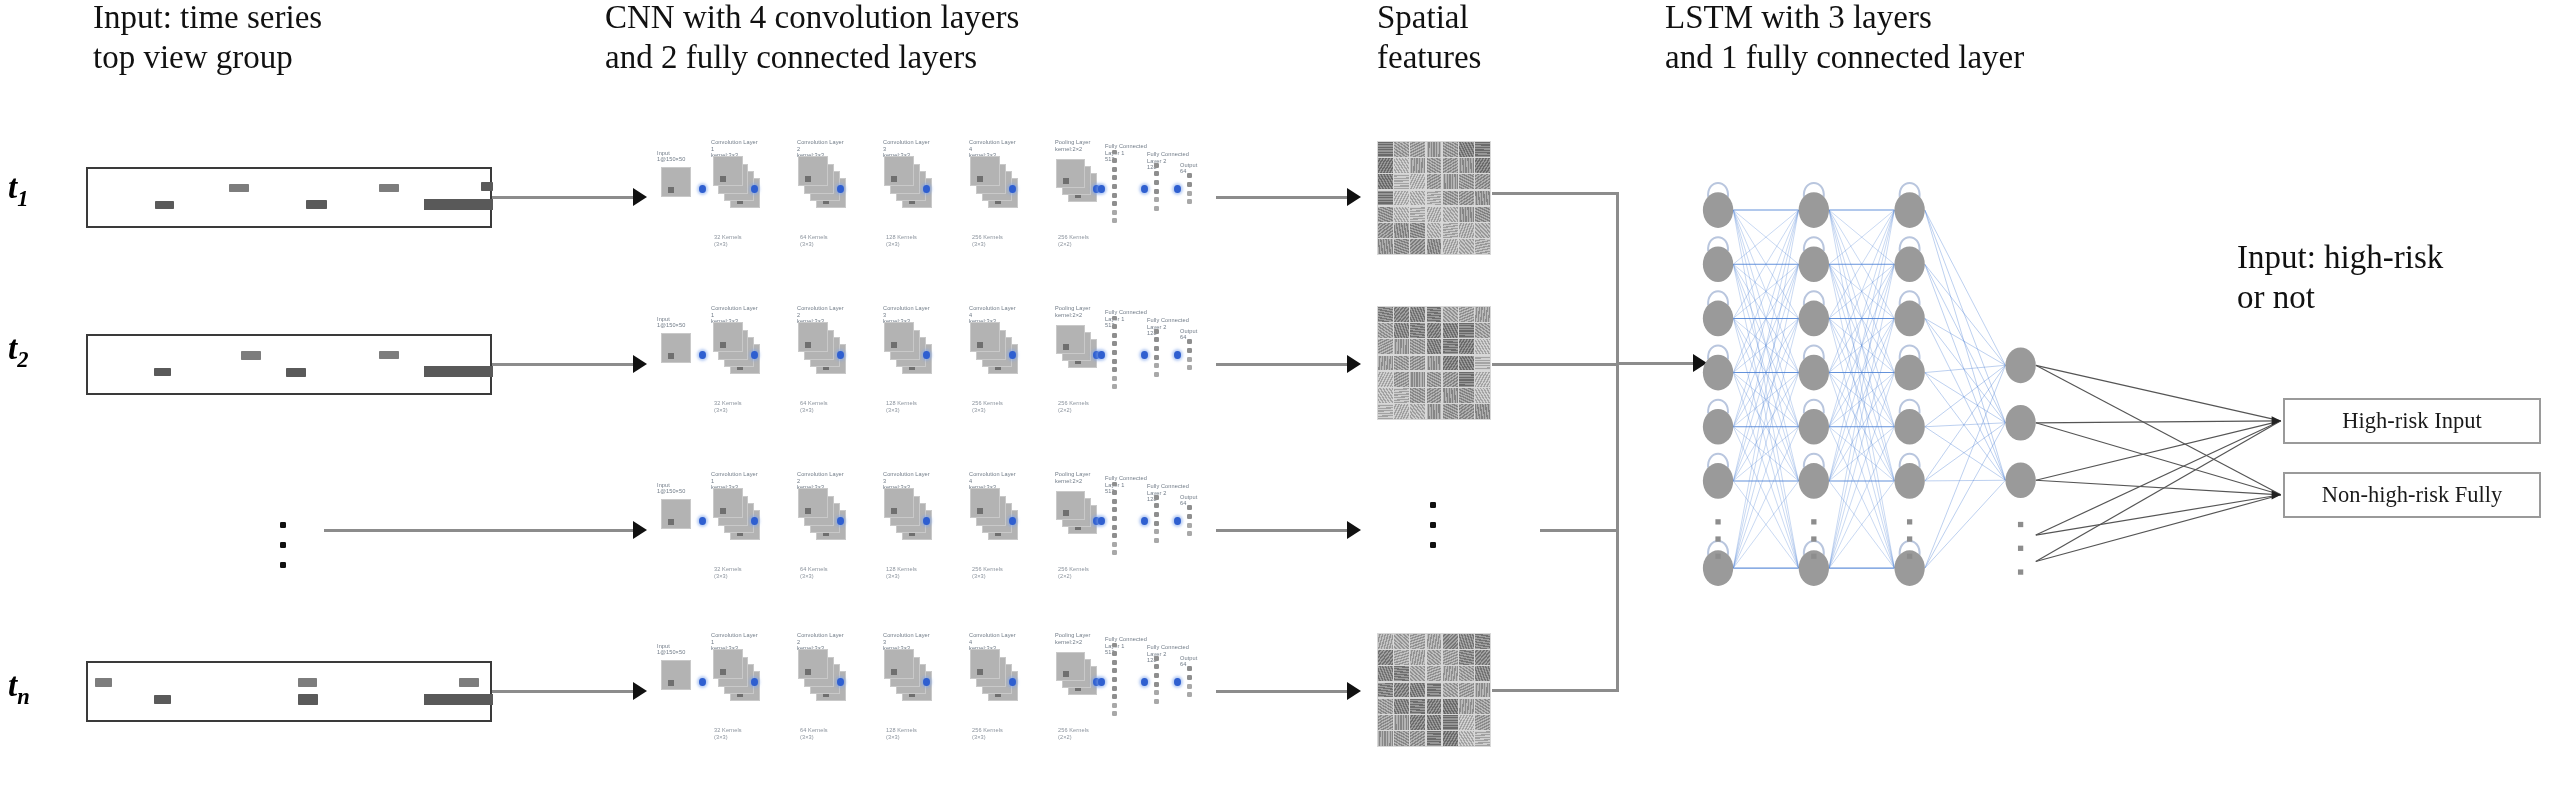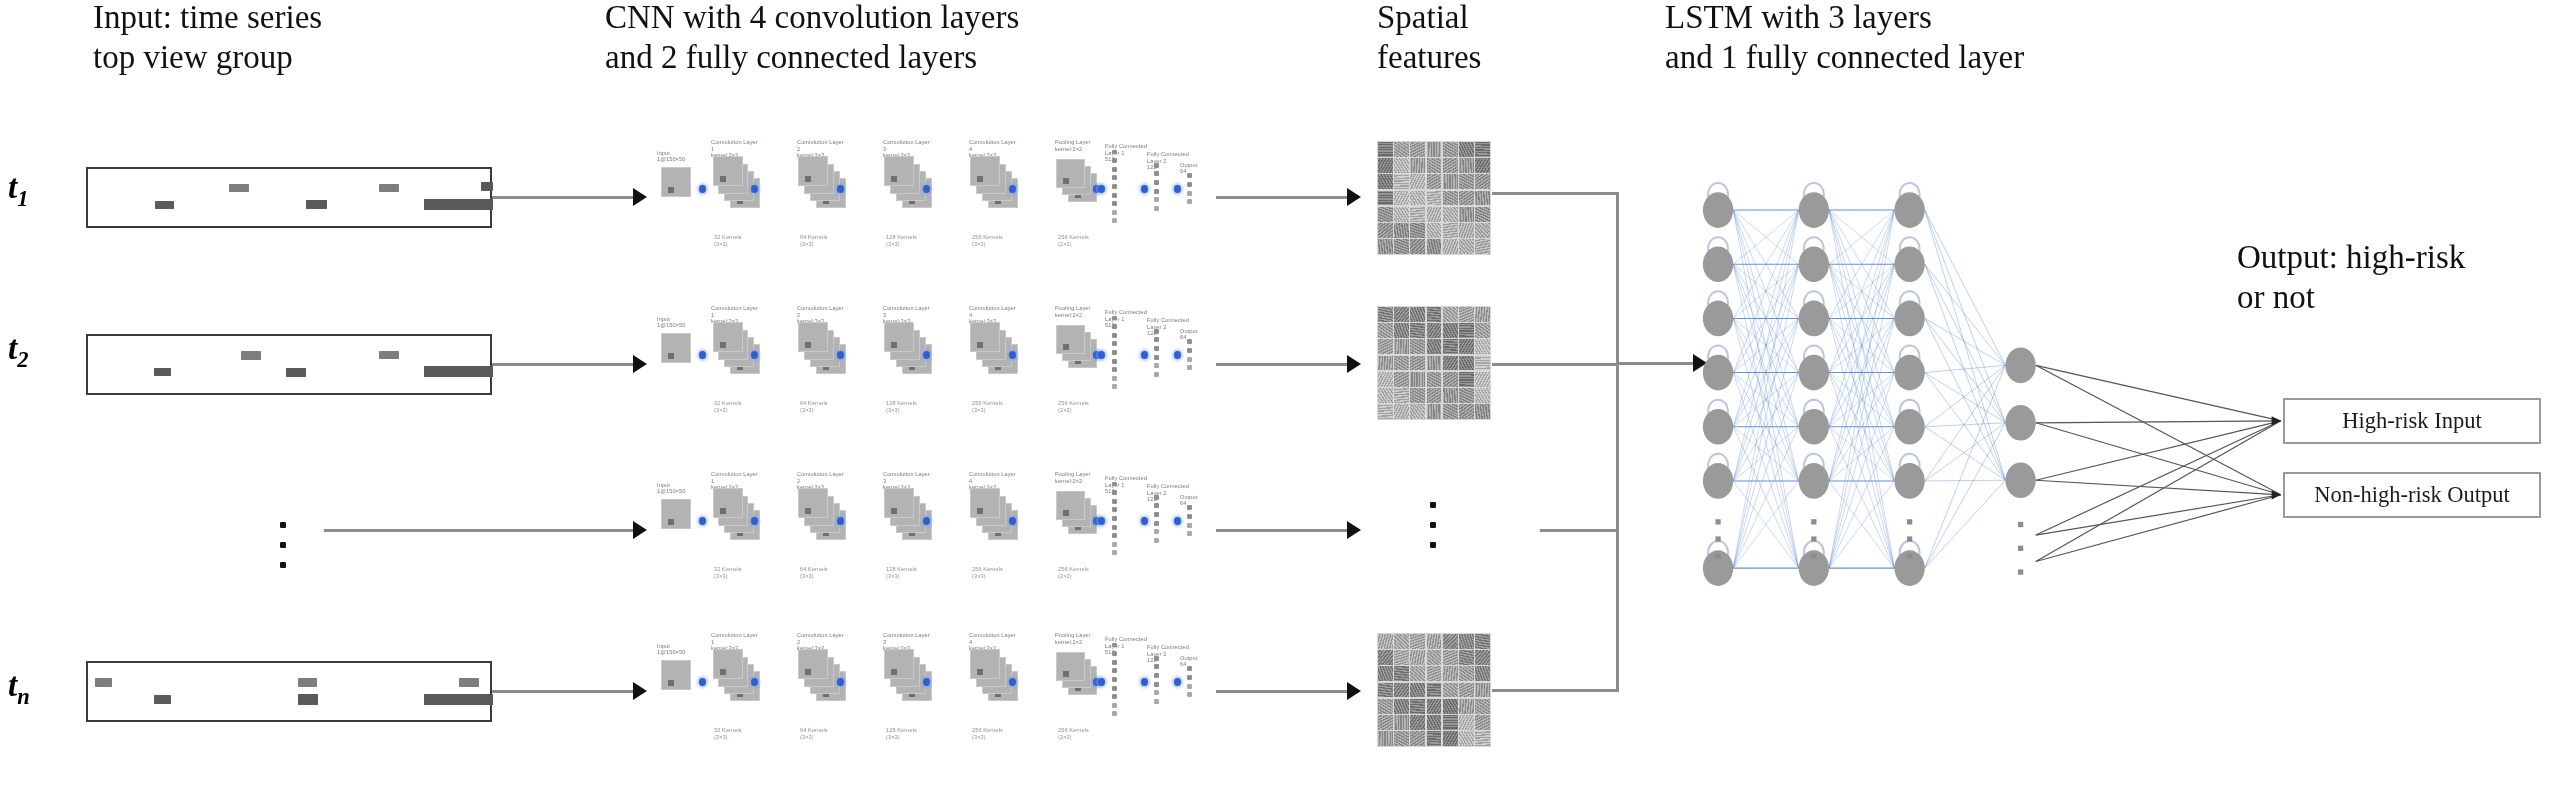--- a/index.html
+++ b/index.html
@@ -69,21 +69,21 @@
 
 <div class="hdr" style="left:605px;top:-2.6px;">CNN with 4 convolution layers
 and 2 fully connected layers</div>
 
 <div class="hdr" style="left:1377px;top:-2.6px;">Spatial
 features</div>
 
 <div class="hdr" style="left:1665px;top:-2.6px;">LSTM with 3 layers
 and 1 fully connected layer</div>
 
-<div class="hdr" style="left:2237px;top:237px;">Output: high-risk
+<div class="hdr" style="left:2237px;top:237px;">Input: high-risk
 or not</div>
 
 <div class="tlabel" style="left:8px;top:169px;">
   <span>t</span><sub>1</sub>
 </div>
 <div class="tlabel" style="left:8px;top:330px;">
   <span>t</span><sub>2</sub>
 </div>
 <div class="tlabel" style="left:8px;top:667px;">
   <span>t</span><sub>n</sub>
@@ -901,14 +901,14 @@
     <rect x="2886" y="838" width="8" height="8" fill="#8d8d8d"></rect>
     <ellipse cx="3058" cy="553" rx="23" ry="27" fill="#9a9a9a"></ellipse>
     <ellipse cx="3058" cy="640" rx="23" ry="27" fill="#9a9a9a"></ellipse>
     <ellipse cx="3058" cy="727" rx="23" ry="27" fill="#9a9a9a"></ellipse>
     <rect x="3054" y="790" width="8" height="8" fill="#8d8d8d"></rect>
     <rect x="3054" y="826" width="8" height="8" fill="#8d8d8d"></rect>
     <rect x="3054" y="862" width="8" height="8" fill="#8d8d8d"></rect>
   </svg>
 
 <div class="obox" style="left:2283px;top:398px;width:258px;height:46px;">High-risk Input</div>
-<div class="obox" style="left:2283px;top:472px;width:258px;height:46px;">Non-high-risk Output</div>
+<div class="obox" style="left:2283px;top:472px;width:258px;height:46px;">Non-high-risk Fully</div>
 
 
 </body></html>

